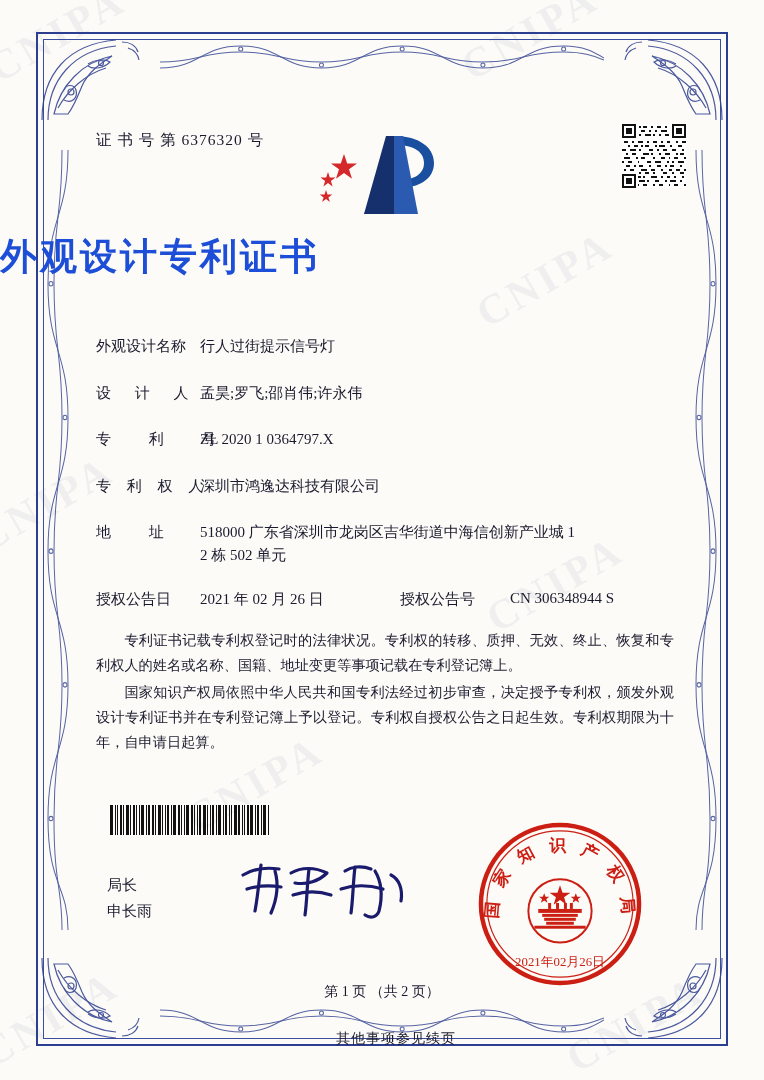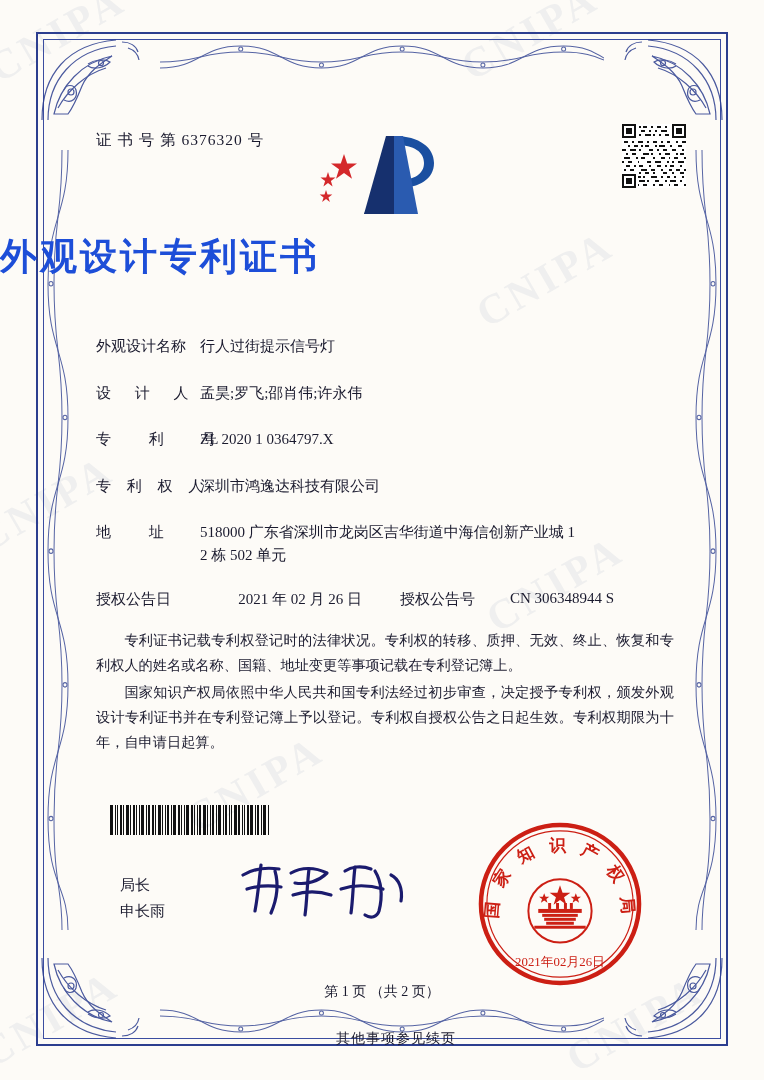--- a/index.html
+++ b/index.html
@@ -159,21 +159,21 @@
     flex: 1;
   }
   .f-value .line2 { display: block; }
 
   .grant-row {
     display: flex;
     margin-bottom: 8px;
     font-size: 15px;
   }
   .grant-row .gl { width: 104px; flex: none; }
-  .grant-row .gv { width: 200px; flex: none; text-align: center; }
+  .grant-row .gv { width: 200px; flex: none; }
   .grant-row .gl2 { width: 110px; flex: none; }
   .grant-row .gv2 { flex: 1; }
 
   .paragraphs {
     position: absolute;
     left: 96px;
     top: 628px;
     width: 578px;
     font-size: 14.2px;
     line-height: 25px;
@@ -194,21 +194,21 @@
   }
   .barcode span {
     display: block;
     height: 30px;
     background: #111;
     margin-right: 1.5px;
   }
 
   .signature-block {
     position: absolute;
-    left: 120px;
+    left: 107px;
     top: 872px;
     font-size: 15px;
     line-height: 26px;
   }
 
   .handwriting {
     position: absolute;
     left: 235px;
     top: 855px;
     width: 180px;

